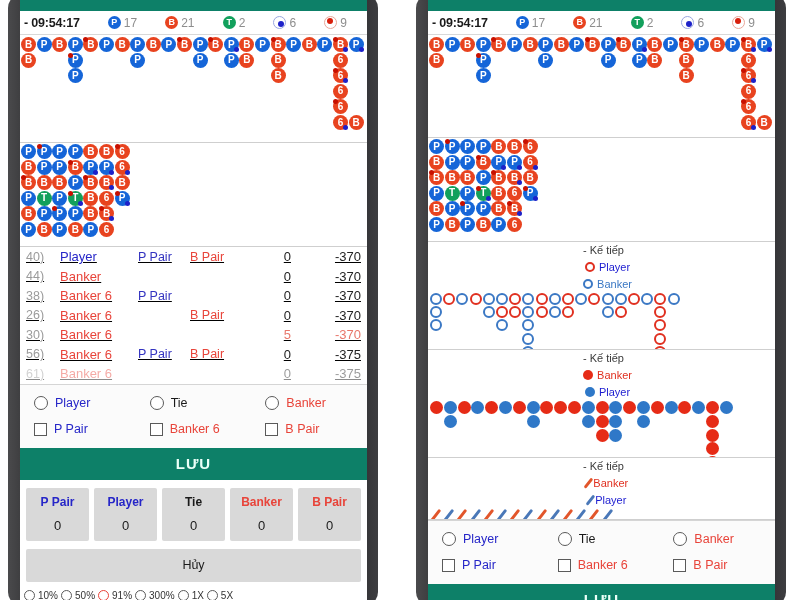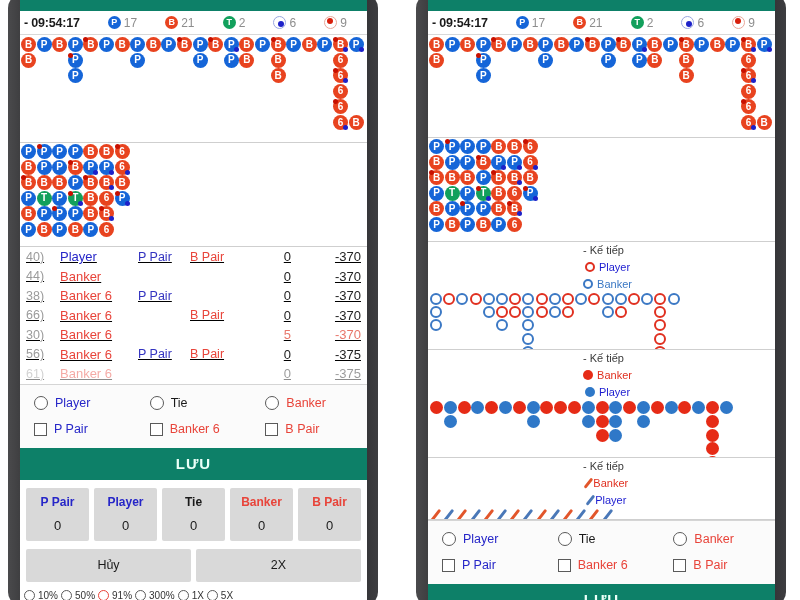--- a/index.html
+++ b/index.html
@@ -294,21 +294,21 @@
           </div>
           <div class="rrow">
             <div class="idx">38)</div>
             <div class="out banker">Banker 6</div>
             <div class="ppair">P Pair</div>
             <div class="bpair"></div>
             <div class="c1">0</div>
             <div class="c2">-370</div>
           </div>
           <div class="rrow">
-            <div class="idx">66)</div>
+            <div class="idx">26)</div>
             <div class="out banker">Banker 6</div>
             <div class="ppair"></div>
             <div class="bpair">B Pair</div>
             <div class="c1">0</div>
             <div class="c2">-370</div>
           </div>
           <div class="rrow hl">
             <div class="idx">30)</div>
             <div class="out banker">Banker 6</div>
             <div class="ppair"></div>
@@ -384,21 +384,20 @@
             <div class="cl t-red">Banker</div>
             <div class="cv">0</div>
           </div>
           <div class="chip">
             <div class="cl t-red">B Pair</div>
             <div class="cv">0</div>
           </div>
         </div>
       <div class="actions" id="actionsL">
           <div class="act">Hủy</div>
-          <div class="act">2X</div>
         </div>
       <div class="pctrow" id="pctL">
           <div class="pctitem">
             <span class="radio"></span>
             <span>10%</span>
           </div>
           <div class="pctitem">
             <span class="radio"></span>
             <span>50%</span>
           </div>

